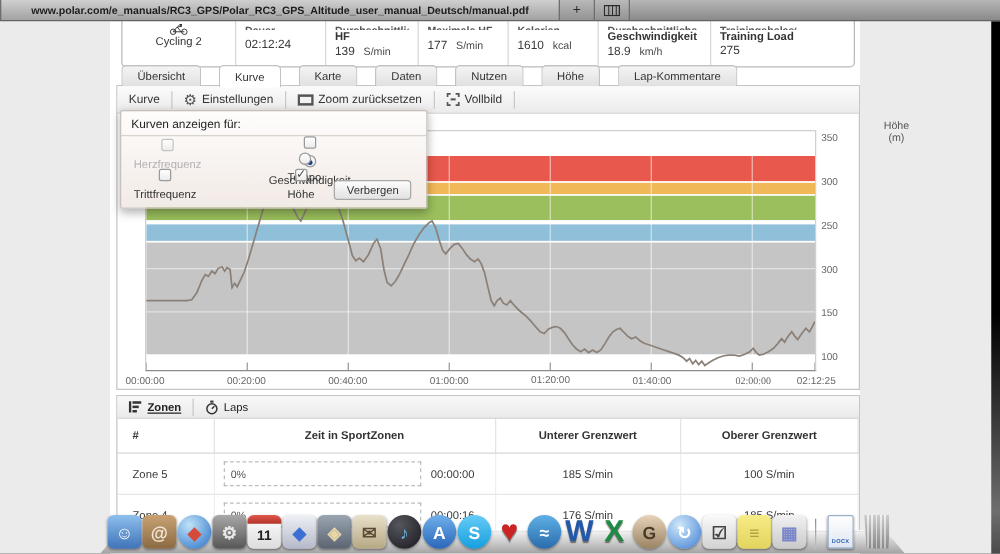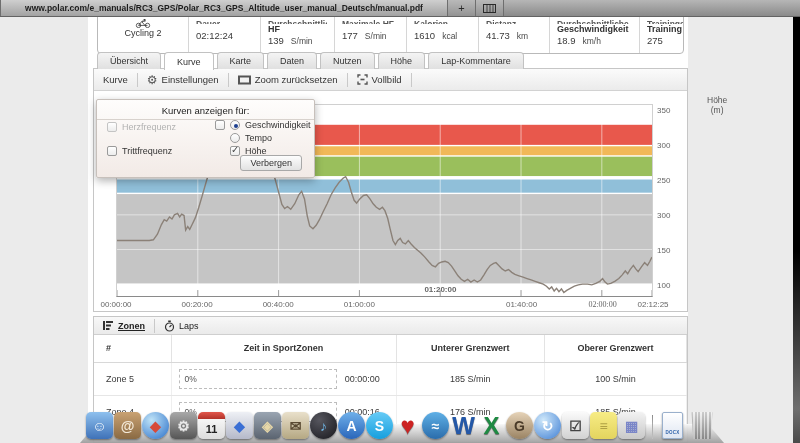--- a/index.html
+++ b/index.html
@@ -31,21 +31,21 @@
   .sum-cell{border-left:1px solid #d6d6d6;padding:9px 7px 2px 7px;overflow:hidden;}
   .sum-cell:first-child{border-left:none;}
   .clip-label{height:5px;overflow:hidden;font-size:8.5px;font-weight:bold;color:#555;line-height:10px;}
   .sum-label{font-size:9px;font-weight:bold;color:#333;line-height:11px;white-space:nowrap;}
   .sum-value{font-size:9.5px;color:#3a3a3a;line-height:12px;white-space:nowrap;}
   .sum-value .unit{margin-left:7px;font-size:8.5px;color:#4a4a4a;}
   .activity-cell{display:flex;flex-direction:column;align-items:center;justify-content:flex-end;padding-bottom:15px;}
   .activity-cell .aname{font-size:9px;color:#333;}
 
   
-  .ptabs{position:absolute;left:97px;top:35px;height:17px;display:flex;gap:3px;z-index:5;}
+  .ptabs{position:absolute;left:97px;top:35px;height:17px;display:flex;gap:14px;z-index:5;}
   .ptab{height:17px;padding:0 12px;display:flex;align-items:center;font-size:9px;color:#333;
     background:linear-gradient(#f4f4f4,#e0e0e0);border:1px solid #c2c2c2;border-bottom:none;
     border-radius:4px 4px 0 0;}
   .ptab.active{background:#fff;font-weight:normal;height:18px;position:relative;z-index:6;}
 
   
   .curve-panel{position:absolute;left:93px;top:51px;width:595px;height:244px;background:#fff;
     border:1px solid #c6c6c6;}
   .toolbar{position:absolute;left:0;top:0;width:100%;height:22px;
     background:linear-gradient(#fbfbfb,#ebebeb);border-bottom:1px solid #d2d2d2;
@@ -56,32 +56,32 @@
 
   
   .plot{position:absolute;left:22px;top:35px;width:537px;height:193px;border:1px solid #d0d0d0;
     border-bottom:1px solid #8a8a8a;background:#fff;}
   .plot svg{display:block;width:100%;height:100%;}
   .ylab{position:absolute;font-size:8px;color:#666;width:26px;}
   .xlab{position:absolute;font-size:8px;color:#666;transform:translateX(-50%);white-space:nowrap;}
   .axis-title{position:absolute;font-size:8.5px;color:#555;}
 
   
-  .popup{position:absolute;left:96px;top:82px;width:219px;height:79px;z-index:20;
+  .popup{position:absolute;left:96px;top:71px;width:246px;height:79px;z-index:20;
     background:linear-gradient(#fefdfc,#f2eae6);border:1px solid #c7c0bb;border-radius:2px;
-    box-shadow:0 3px 8px rgba(0,0,0,.3);font-size:9px;color:#333;text-align:center;}
+    box-shadow:0 3px 8px rgba(0,0,0,.3);font-size:9px;color:#333;}
   .popup-title{padding:5px 8px 3px 8px;font-size:9.5px;color:#222;border-bottom:1px solid #d8d2cd;}
   .cb{display:inline-block;width:10px;height:10px;border:1px solid #9a9a9a;border-radius:2px;
     background:linear-gradient(#fff,#ececec);vertical-align:middle;position:relative;}
   .cb.dis{border-color:#c4c4c4;}
   .cb.checked:after{content:"✓";position:absolute;left:0px;top:-3px;font-size:10px;color:#4a4a4a;}
   .radio{display:inline-block;width:10px;height:10px;border:1px solid #9a9a9a;border-radius:50%;
     background:linear-gradient(#fff,#ececec);vertical-align:middle;position:relative;}
   .radio.sel:after{content:"";position:absolute;left:2.5px;top:2.5px;width:4px;height:4px;border-radius:50%;background:#1d3f8f;}
-  .pop-row{position:absolute;display:flex;align-items:center;gap:5px;}
+  .pop-row{position:absolute;display:flex;align-items:center;gap:5px;flex-direction:column;}
   .dis-text{color:#b2b2b2;}
   .verbergen{position:absolute;right:12px;bottom:6px;padding:2px 9px;font-size:9px;color:#333;
     background:linear-gradient(#fdfdfd,#e2e2e2);border:1px solid #a8a8a8;border-radius:3px;}
 
   
   .zones-panel{position:absolute;left:93px;top:299px;width:595px;height:127px;background:#fff;
     border:1px solid #c6c6c6;}
   .z-tabs{height:18px;background:linear-gradient(#f8f8f8,#eaeaea);border-bottom:1px solid #cfcfcf;
     display:flex;align-items:center;font-size:9px;color:#222;}
   .z-tab{display:flex;align-items:center;gap:4px;padding:0 9px;height:100%;}
@@ -144,24 +144,20 @@
           <div class="sum-label">HF</div>
           <div class="sum-value">139<span class="unit">S/min</span></div>
         </div>
         <div class="sum-cell" style="width: 72px; flex: 0 0 72px;">
           <div class="clip-label">Maximale HF</div>
           <div class="sum-value" style="margin-top:6px;">177<span class="unit">S/min</span></div>
         </div>
         <div class="sum-cell" style="width: 72px; flex: 0 0 72px;">
           <div class="clip-label">Kalorien</div>
           <div class="sum-value" style="margin-top:6px;">1610<span class="unit">kcal</span></div>
-        </div>
-        <div class="sum-cell" style="width: 71px; flex: 0 0 71px;">
-          <div class="clip-label">Distanz</div>
-          <div class="sum-value" style="margin-top:6px;">41.73<span class="unit">km</span></div>
         </div>
         <div class="sum-cell" style="width: 90px; flex: 0 0 90px;">
           <div class="clip-label">Durchschnittliche</div>
           <div class="sum-label">Geschwindigkeit</div>
           <div class="sum-value">18.9<span class="unit">km/h</span></div>
         </div>
         <div class="sum-cell" style="width: 76px; flex: 0 0 76px;">
           <div class="clip-label">Trainingsbelastung /</div>
           <div class="sum-label">Training Load</div>
           <div class="sum-value">275</div>
@@ -240,21 +236,21 @@
           <div class="ylab" style="left: 563px; top: 107px;">250</div>
           <div class="ylab" style="left: 563px; top: 142px;">300</div>
           <div class="ylab" style="left: 563px; top: 177px;">150</div>
           <div class="ylab" style="left: 563px; top: 212px;">100</div>
         </div>
       <div id="xtick-wrap">
           <div class="xlab" style="left: 22px; top: 231px;">00:00:00</div>
           <div class="xlab" style="left: 103.106px; top: 231px;">00:20:00</div>
           <div class="xlab" style="left: 184.211px; top: 231px;">00:40:00</div>
           <div class="xlab" style="left: 265.317px; top: 231px;">01:00:00</div>
-          <div class="xlab" style="left: 346.422px; top: 216px; font-weight: bold;">01:20:00</div>
+          <div class="xlab" style="left: 346.422px; top: 230px;">01:20:00</div>
           <div class="xlab" style="left: 427.528px; top: 231px;">01:40:00</div>
           <div class="xlab" style="left: 508.633px; top: 231px; font-family: Liberation Serif, serif;">02:00:00</div>
           <div class="xlab" style="left: 559px; top: 231px; text-align: right;">02:12:25</div>
         </div>
     </div>
 
     <div class="popup">
       <div class="popup-title">Kurven anzeigen für:</div>
       <div class="pop-row" style="left:10px;top:22px;">
         <span class="cb dis"></span>

